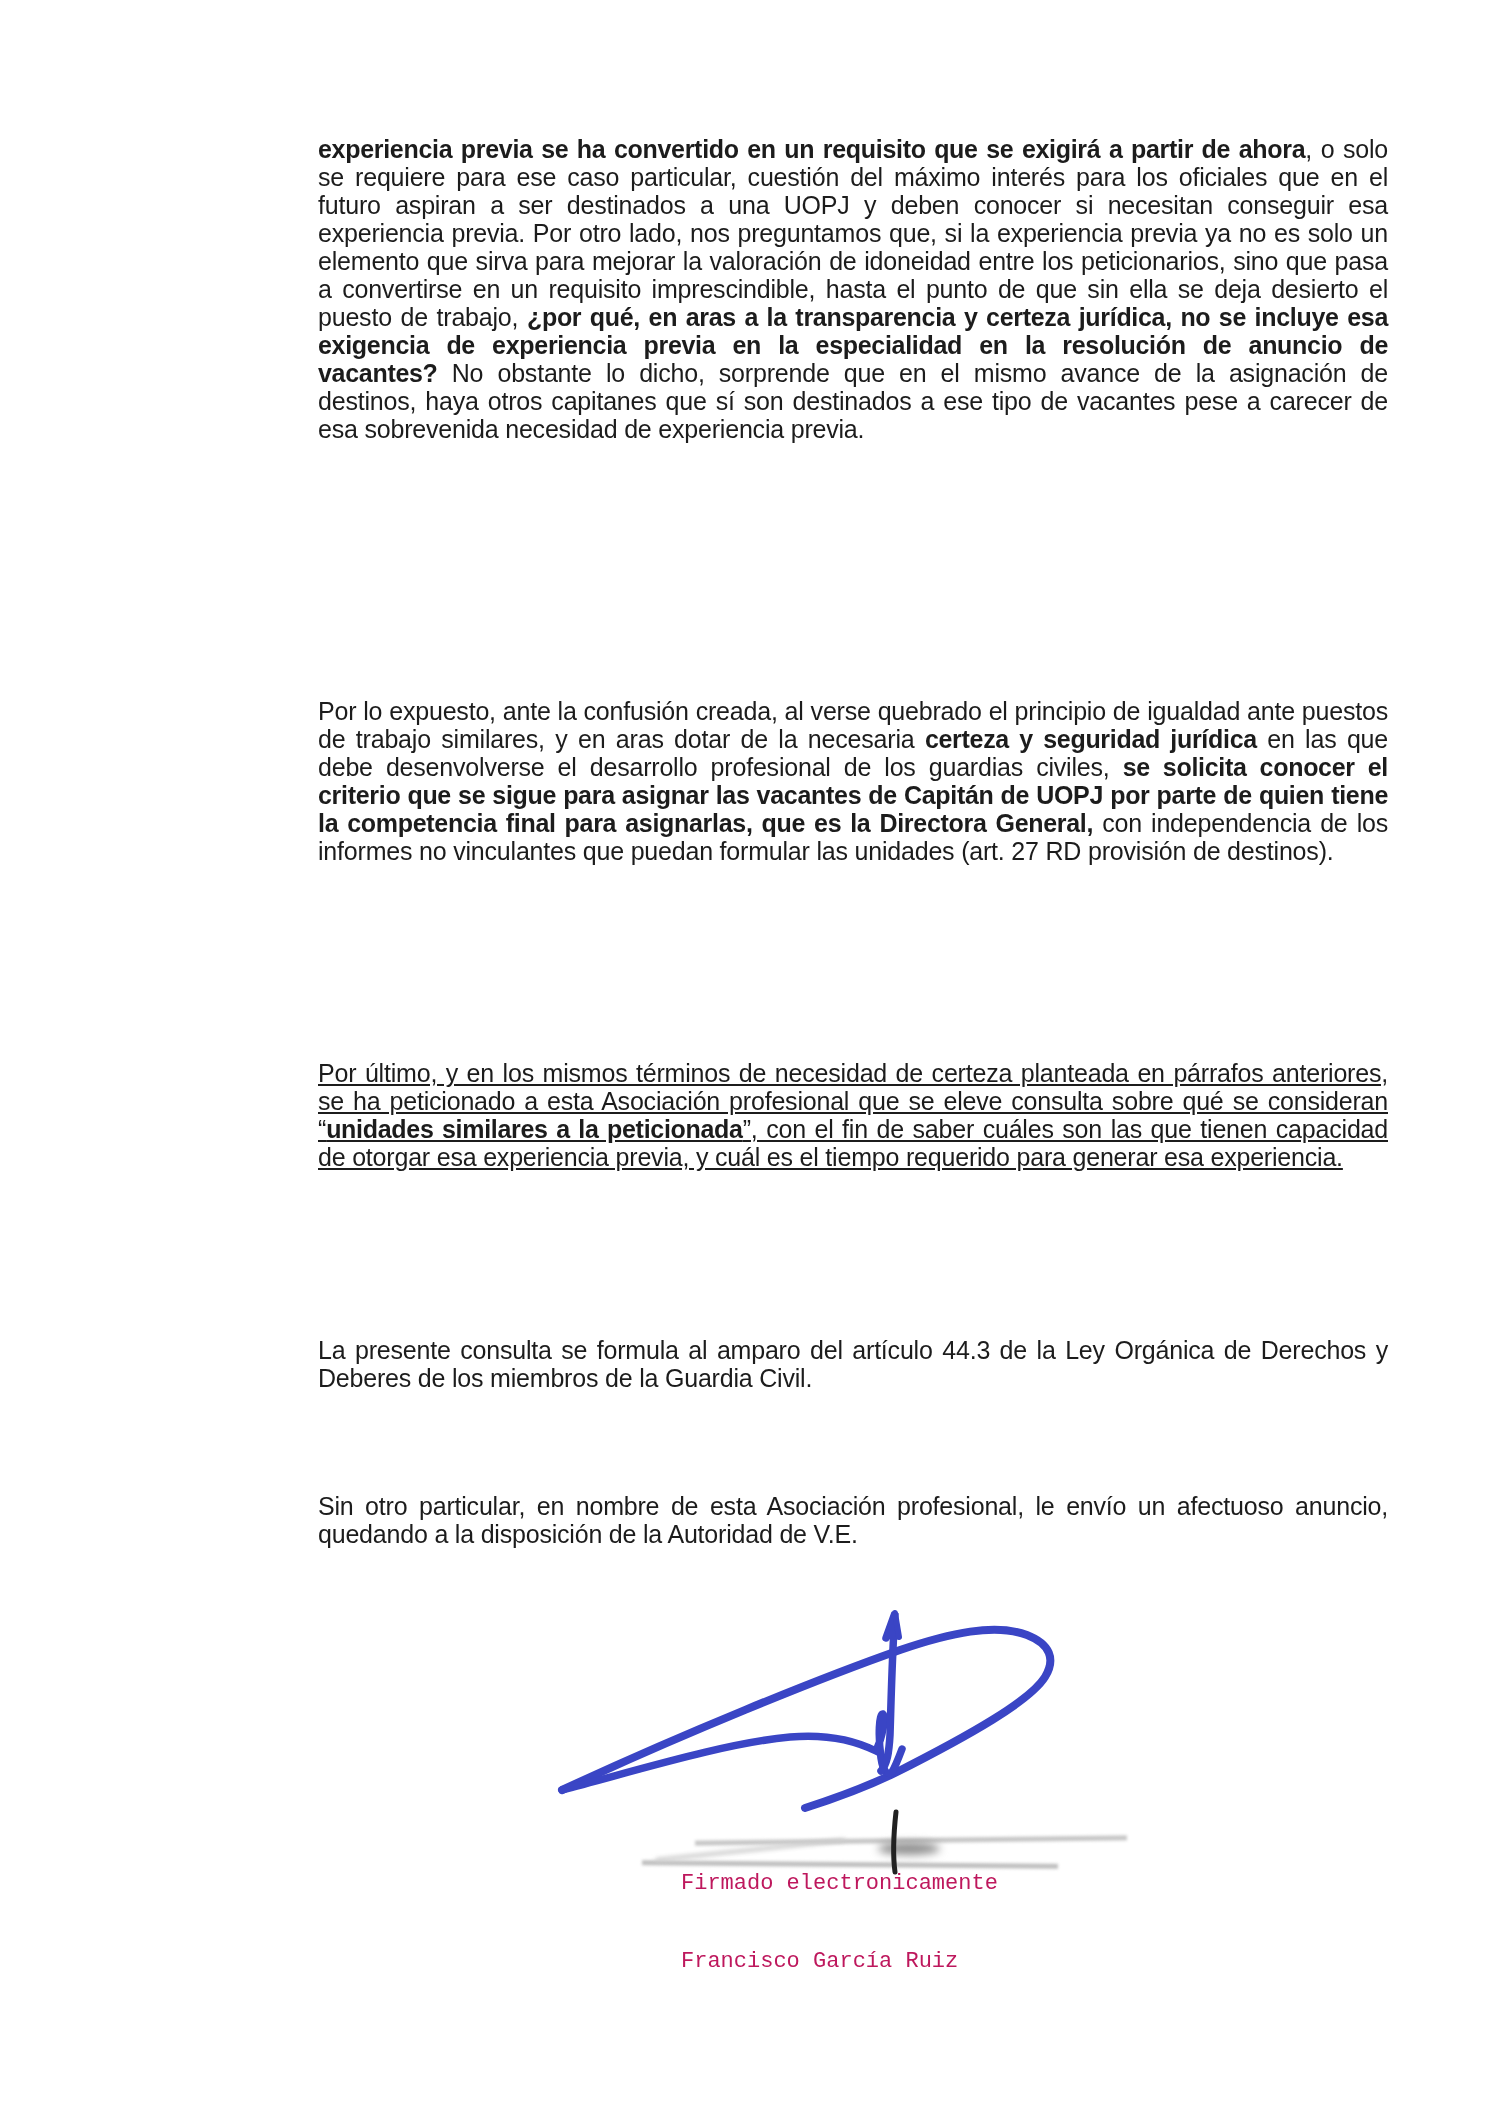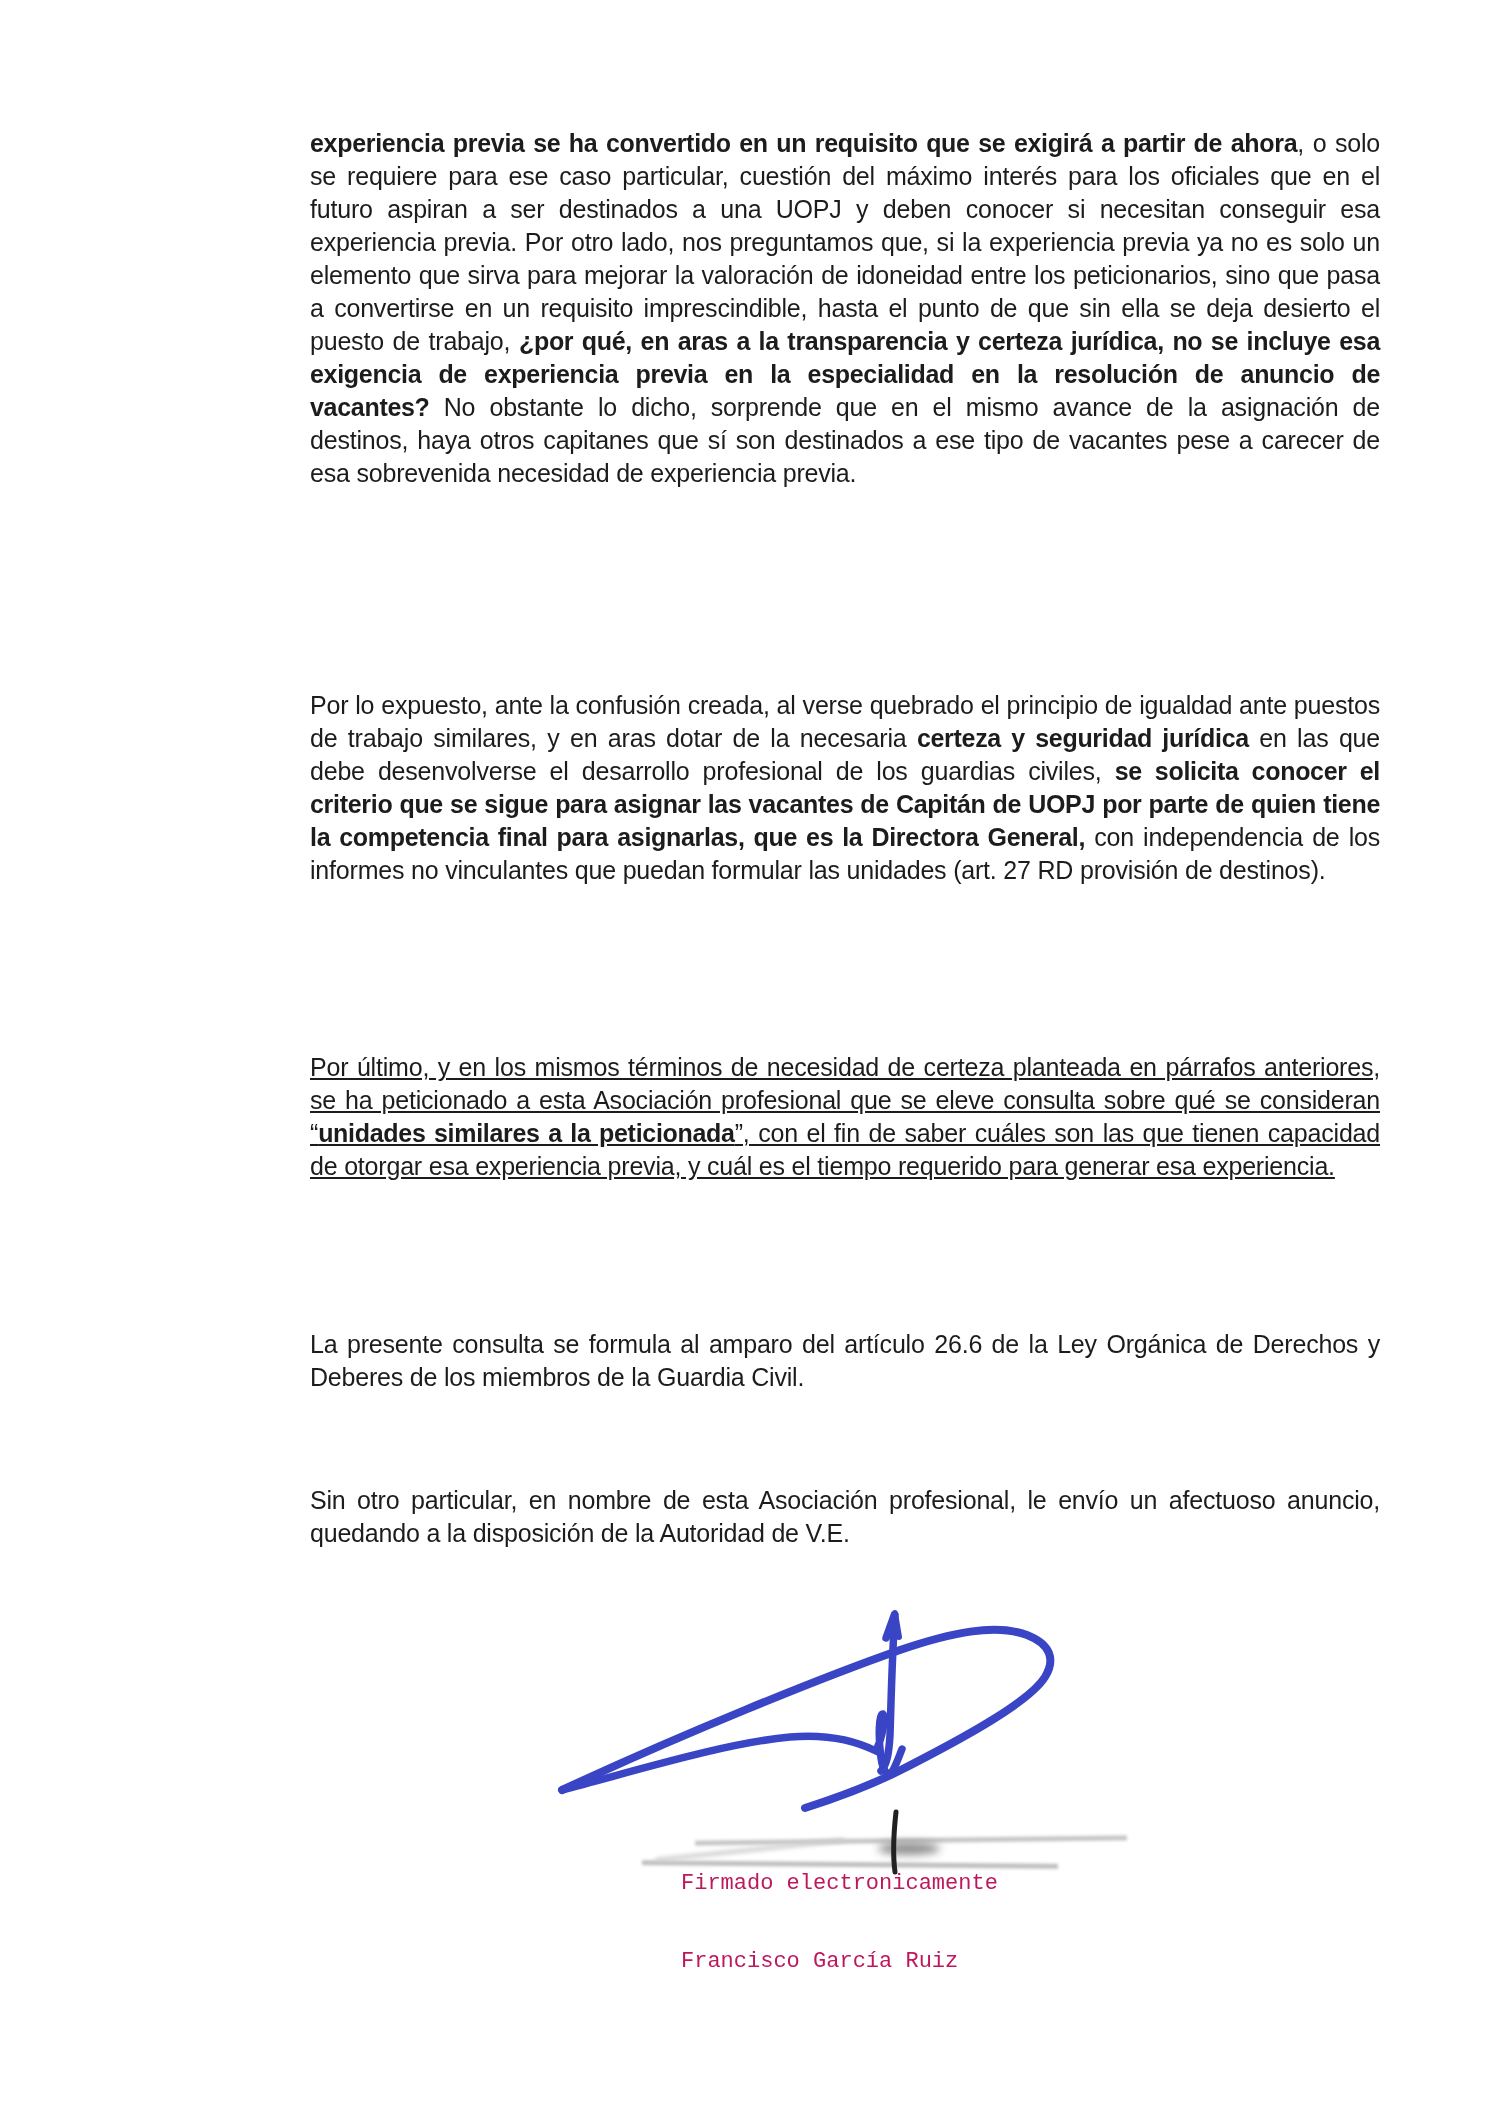--- a/index.html
+++ b/index.html
@@ -7,22 +7,22 @@
     position:relative;
     width:1500px;height:2122px;
     background:#ffffff;
     overflow:hidden;
     font-family:"Liberation Sans", sans-serif;
     color:#1c1c1c;
   }
   #paragraphs{position:absolute;left:302px;top:0;width:1070px;}
   .para{
     position:absolute;left:0;width:100%;
-    margin:8px;
-    font-size:25px;line-height:33px;
+    margin:16px;
+    font-size:25px;line-height:28px;
     letter-spacing:-0.2px;
     text-align:justify;
     color:#1c1c1c;
   }
   .para:nth-child(1){top:119px;}
   .para:nth-child(2){top:681px;}
   .para:nth-child(3){top:1043px;text-decoration:underline;}
   .para:nth-child(4){top:1320px;}
   .para:nth-child(5){top:1476px;}
   .b{font-weight:bold;letter-spacing:-0.3px;}
@@ -43,21 +43,21 @@
 </style>
 </head>
 <body>
 
 <div class="page">
 
   <div id="paragraphs">
     <p class="para"><span class="b">experiencia previa se ha convertido en un requisito que se exigirá a partir de ahora</span><span>, o solo se requiere para ese caso particular, cuestión del máximo interés para los oficiales que en el futuro aspiran a ser destinados a una UOPJ y deben conocer si necesitan conseguir esa experiencia previa. Por otro lado, nos preguntamos que, si la experiencia previa ya no es solo un elemento que sirva para mejorar la valoración de idoneidad entre los peticionarios, sino que pasa a convertirse en un requisito imprescindible, hasta el punto de que sin ella se deja desierto el puesto de trabajo, </span><span class="b">¿por qué, en aras a la transparencia y certeza jurídica, no se incluye esa exigencia de experiencia previa en la especialidad en la resolución de anuncio de vacantes?</span><span> No obstante lo dicho, sorprende que en el mismo avance de la asignación de destinos, haya otros capitanes que sí son destinados a ese tipo de vacantes pese a carecer de esa sobrevenida necesidad de experiencia previa.</span></p>
     <p class="para"><span>Por lo expuesto, ante la confusión creada, al verse quebrado el principio de igualdad ante puestos de trabajo similares, y en aras dotar de la necesaria </span><span class="b">certeza y seguridad jurídica</span><span> en las que debe desenvolverse el desarrollo profesional de los guardias civiles, </span><span class="b">se solicita conocer el criterio que se sigue para asignar las vacantes de Capitán de UOPJ por parte de quien tiene la competencia final para asignarlas, que es la Directora General,</span><span> con independencia de los informes no vinculantes que puedan formular las unidades (art. 27 RD provisión de destinos).</span></p>
     <p class="para"><span>Por último, y en los mismos términos de necesidad de certeza planteada en párrafos anteriores, se ha peticionado a esta Asociación profesional que se eleve consulta sobre qué se consideran “</span><span class="b">unidades similares a la peticionada</span><span>”, con el fin de saber cuáles son las que tienen capacidad de otorgar esa experiencia previa, y cuál es el tiempo requerido para generar esa experiencia.</span></p>
-    <p class="para"><span>La presente consulta se formula al amparo del artículo 26.6 de la Ley Orgánica de Derechos y Deberes de los miembros de la Guardia Civil.</span></p>
+    <p class="para"><span>La presente consulta se formula al amparo del artículo 44.3 de la Ley Orgánica de Derechos y Deberes de los miembros de la Guardia Civil.</span></p>
     <p class="para"><span>Sin otro particular, en nombre de esta Asociación profesional, le envío un afectuoso anuncio, quedando a la disposición de la Autoridad de V.E.</span></p>
   </div>
 
   <div class="smudge s1"></div>
   <div class="smudge s2"></div>
   <div class="smudge s3"></div>
   <div class="smudge s4"></div>
 
   <div class="caption">
     <div>Firmado electronicamente</div>

